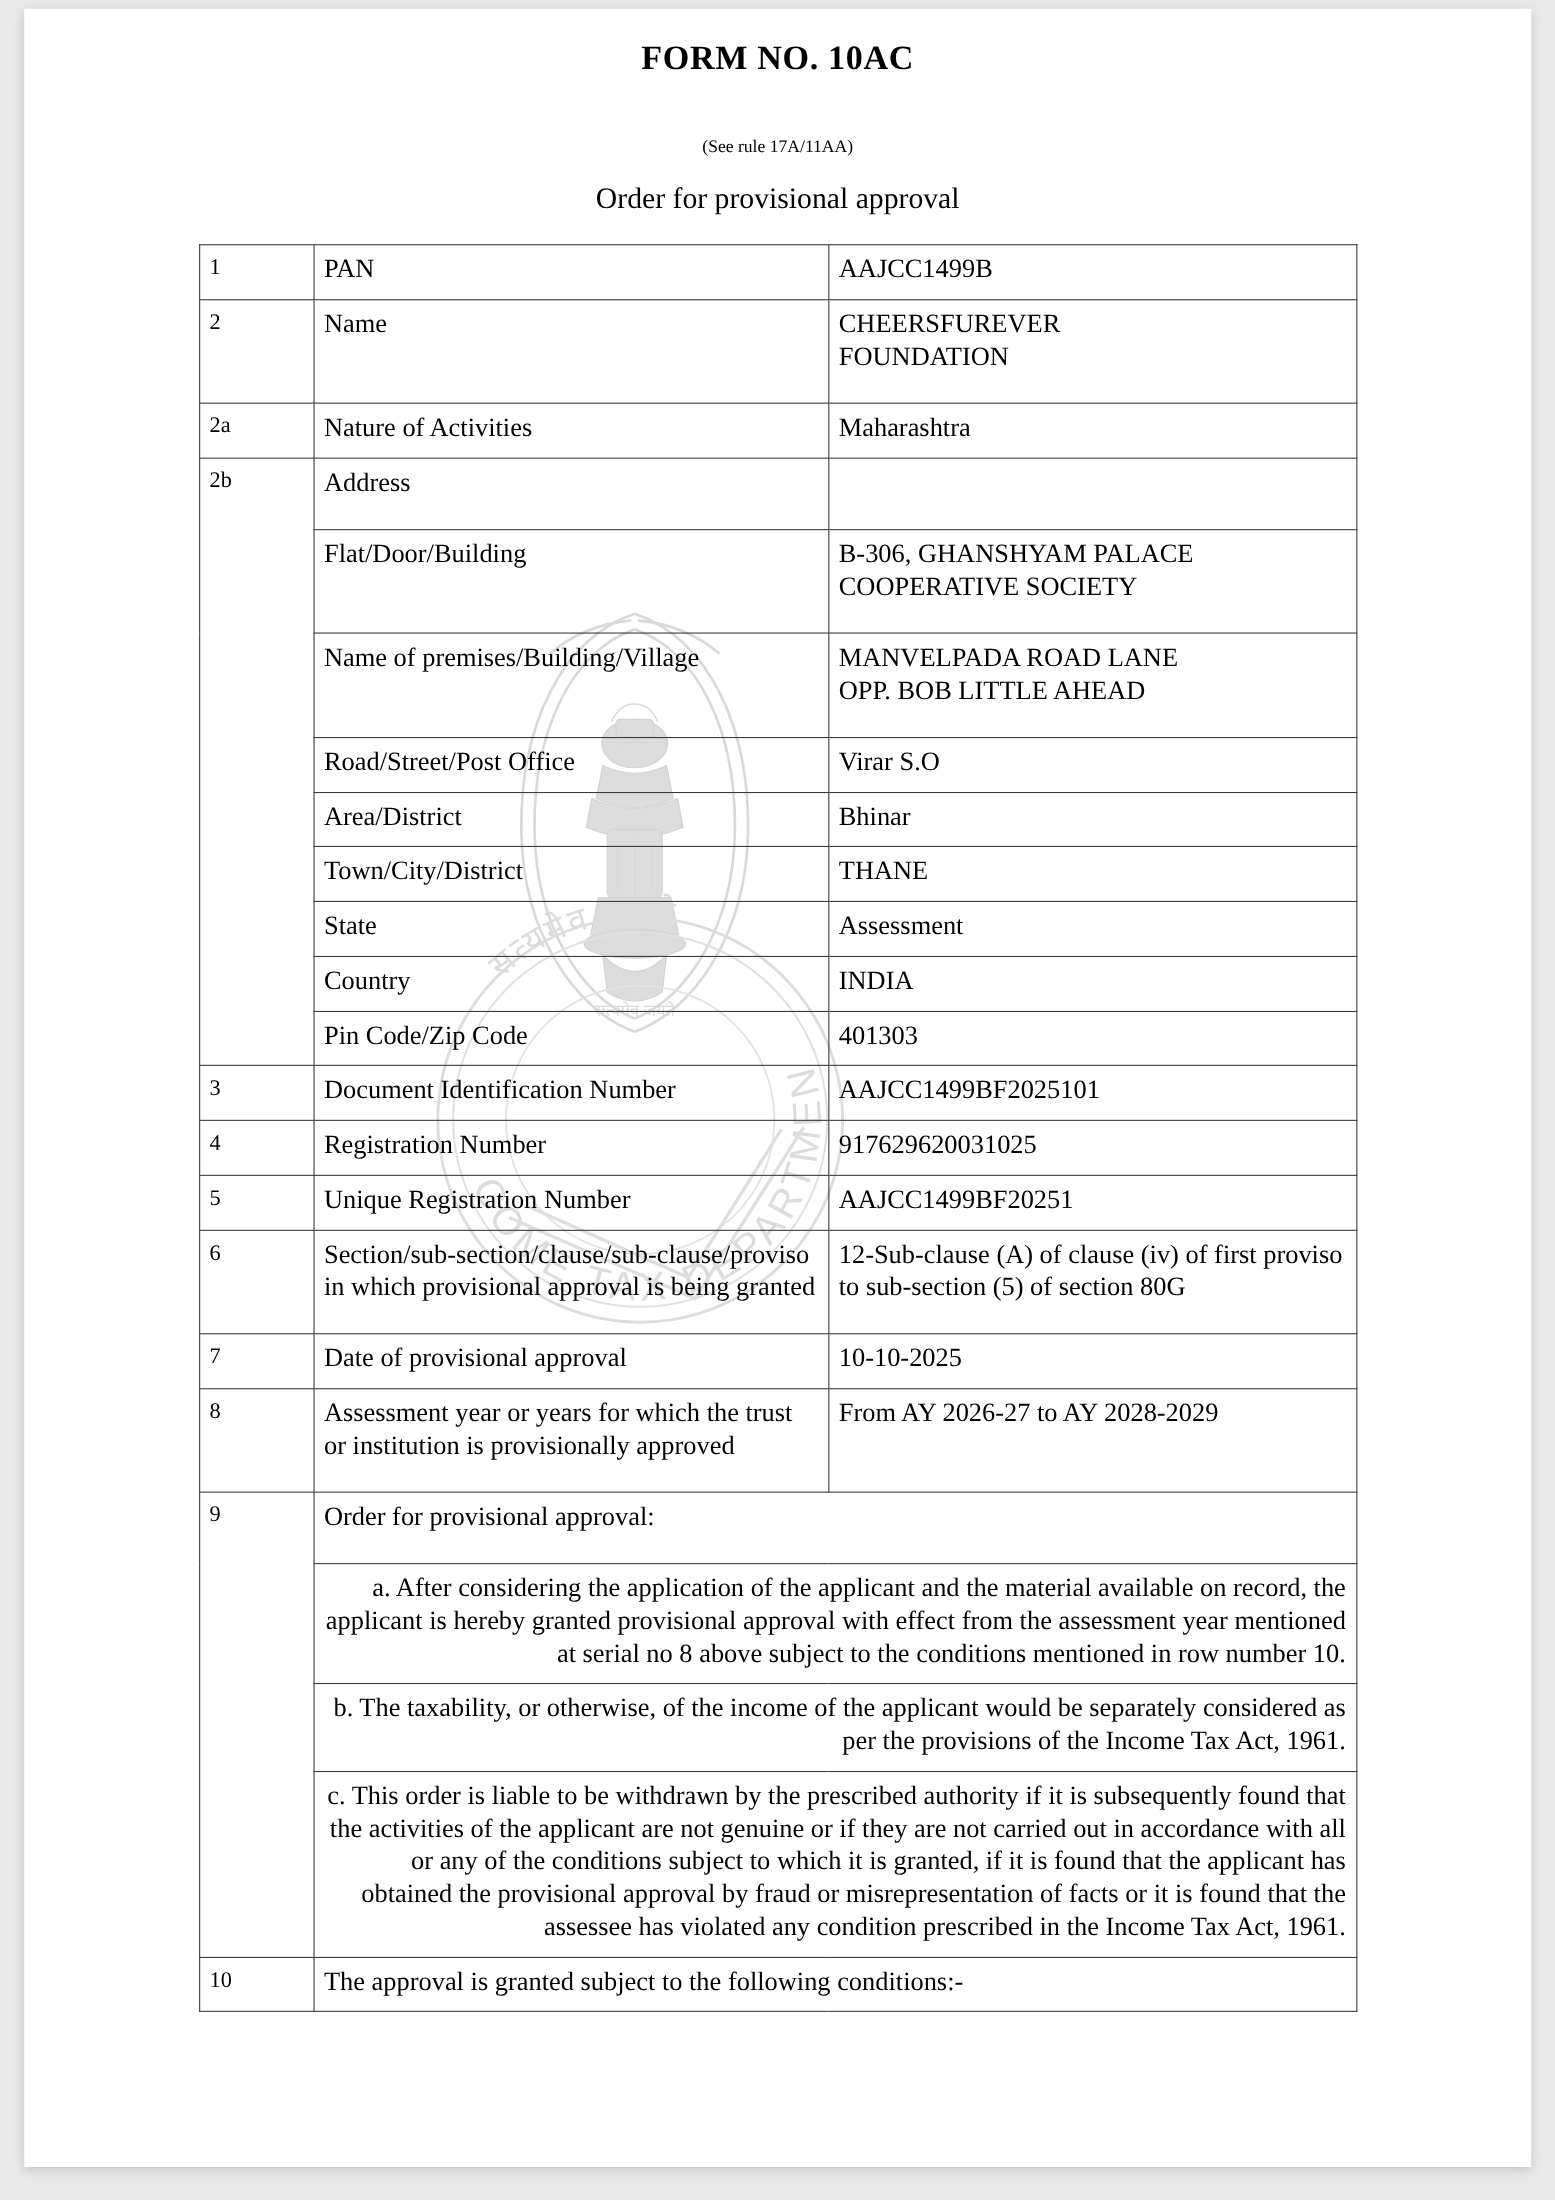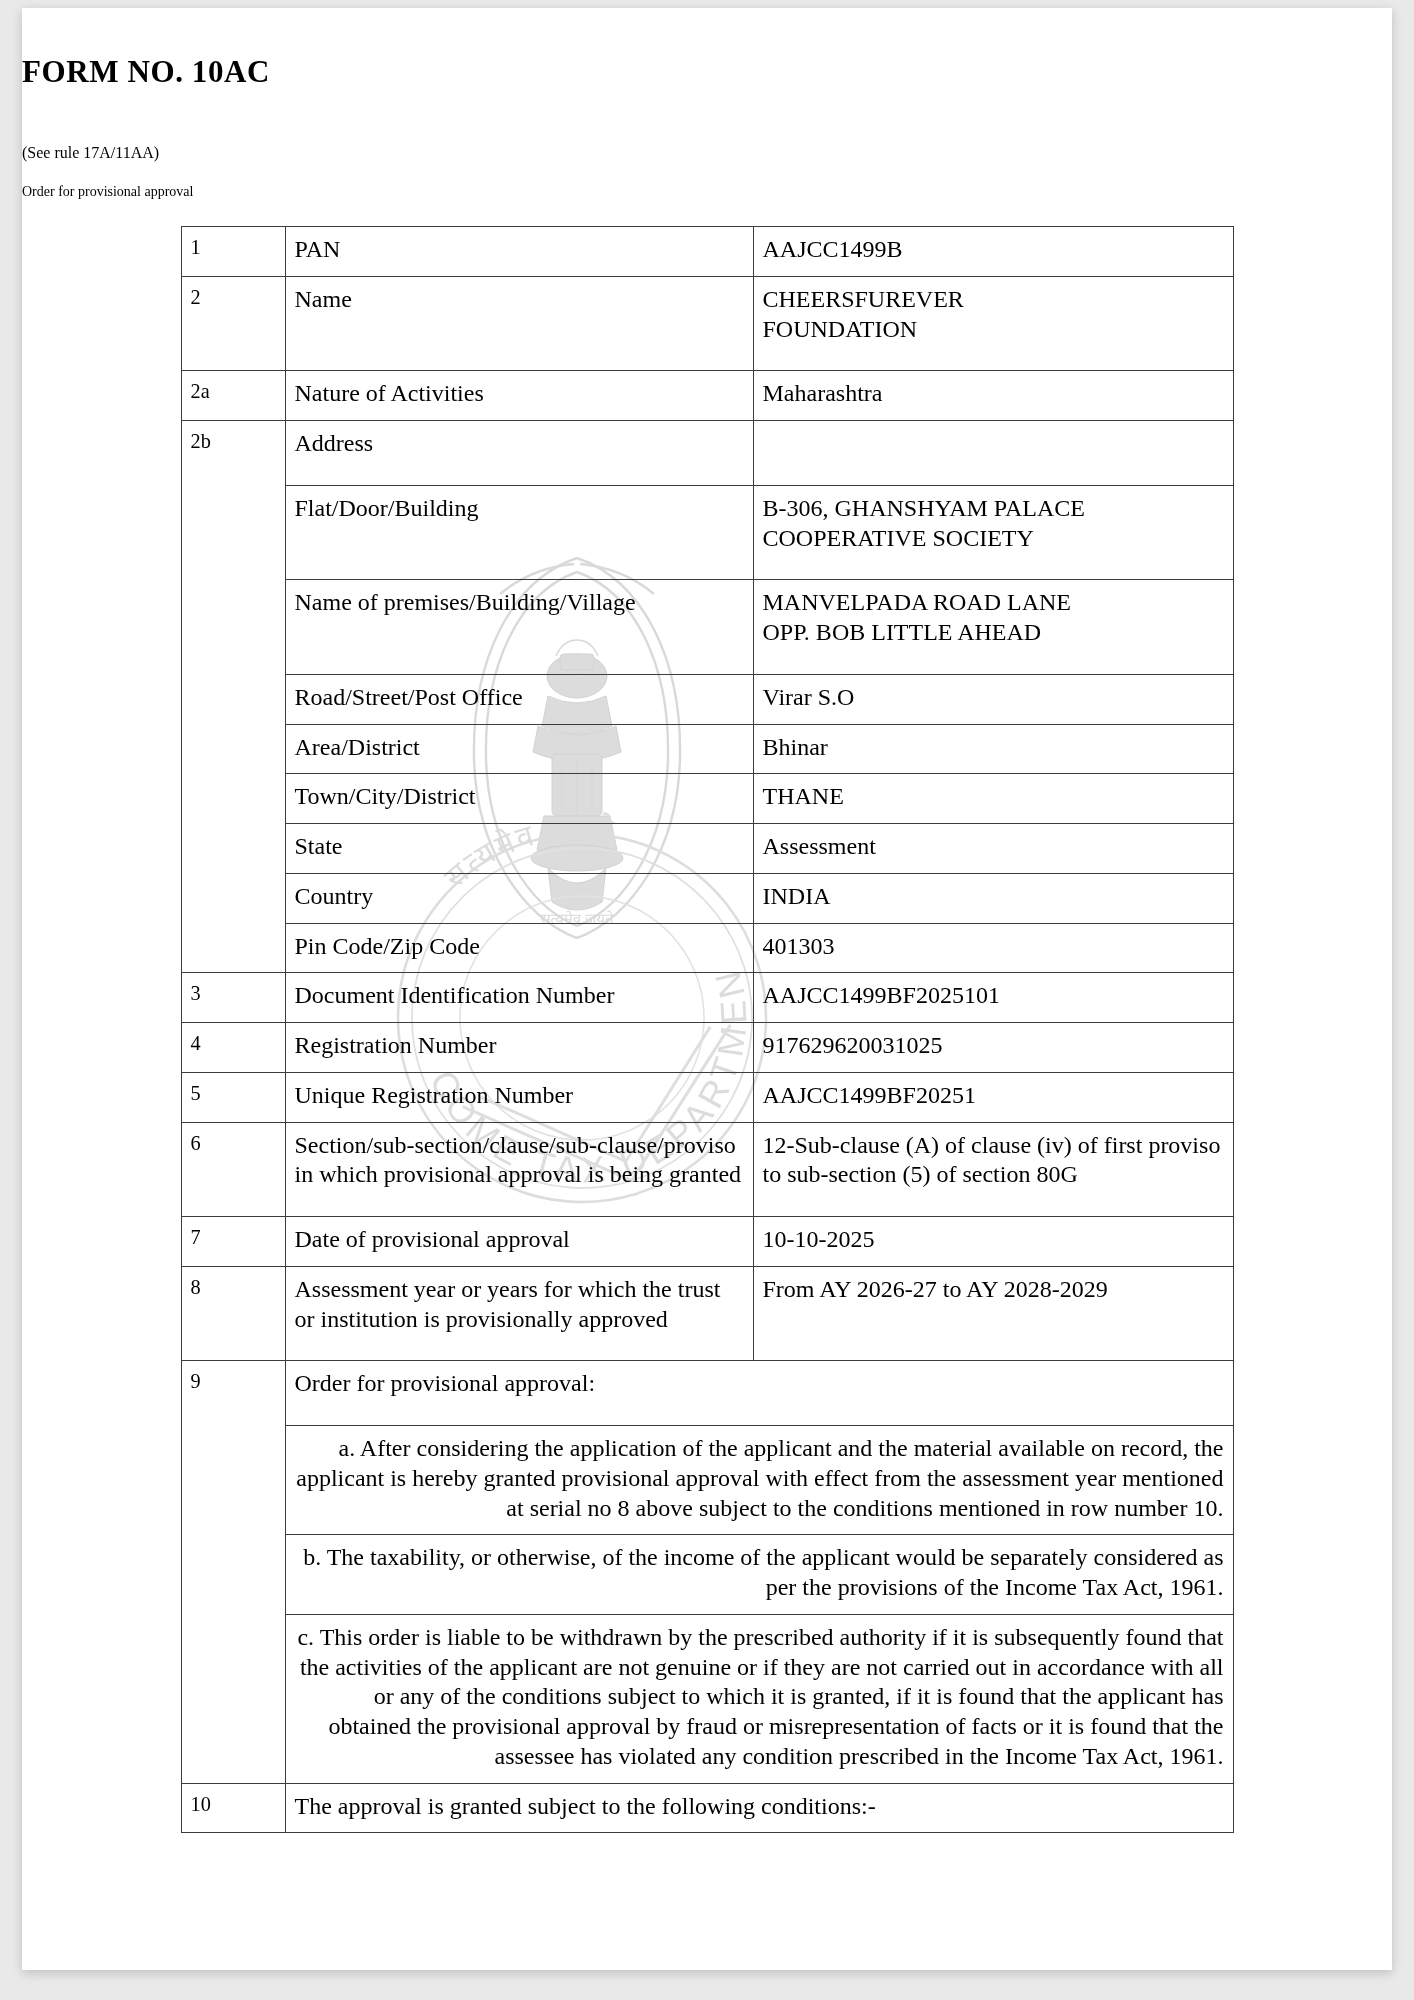--- a/index.html
+++ b/index.html
@@ -35,34 +35,35 @@
     z-index: 0;
   }
   #watermark svg { position: absolute; }
   .wm-emblem { left: 430px; top: 520px; }
   .wm-seal   { left: 300px; top: 760px; }
 
   
   .doc-head {
     position: relative;
     z-index: 2;
-    padding-top: 46px;
+    text-align: center;
+    padding-top: 27px;
   }
   .doc-title {
     font-size: 31px;
     font-weight: bold;
     letter-spacing: 0.6px;
     margin: 0 0 54px 0;
   }
   .doc-rule {
     font-size: 16px;
     margin: 0 0 22px 0;
   }
   .doc-sub {
-    font-size: 14px;
+    font-size: 27px;
     margin: 0 0 26px 0;
   }
 
   
   .form-table {
     position: relative;
     z-index: 2;
     border-collapse: collapse;
     margin: 0 auto;
     width: 1052px;

